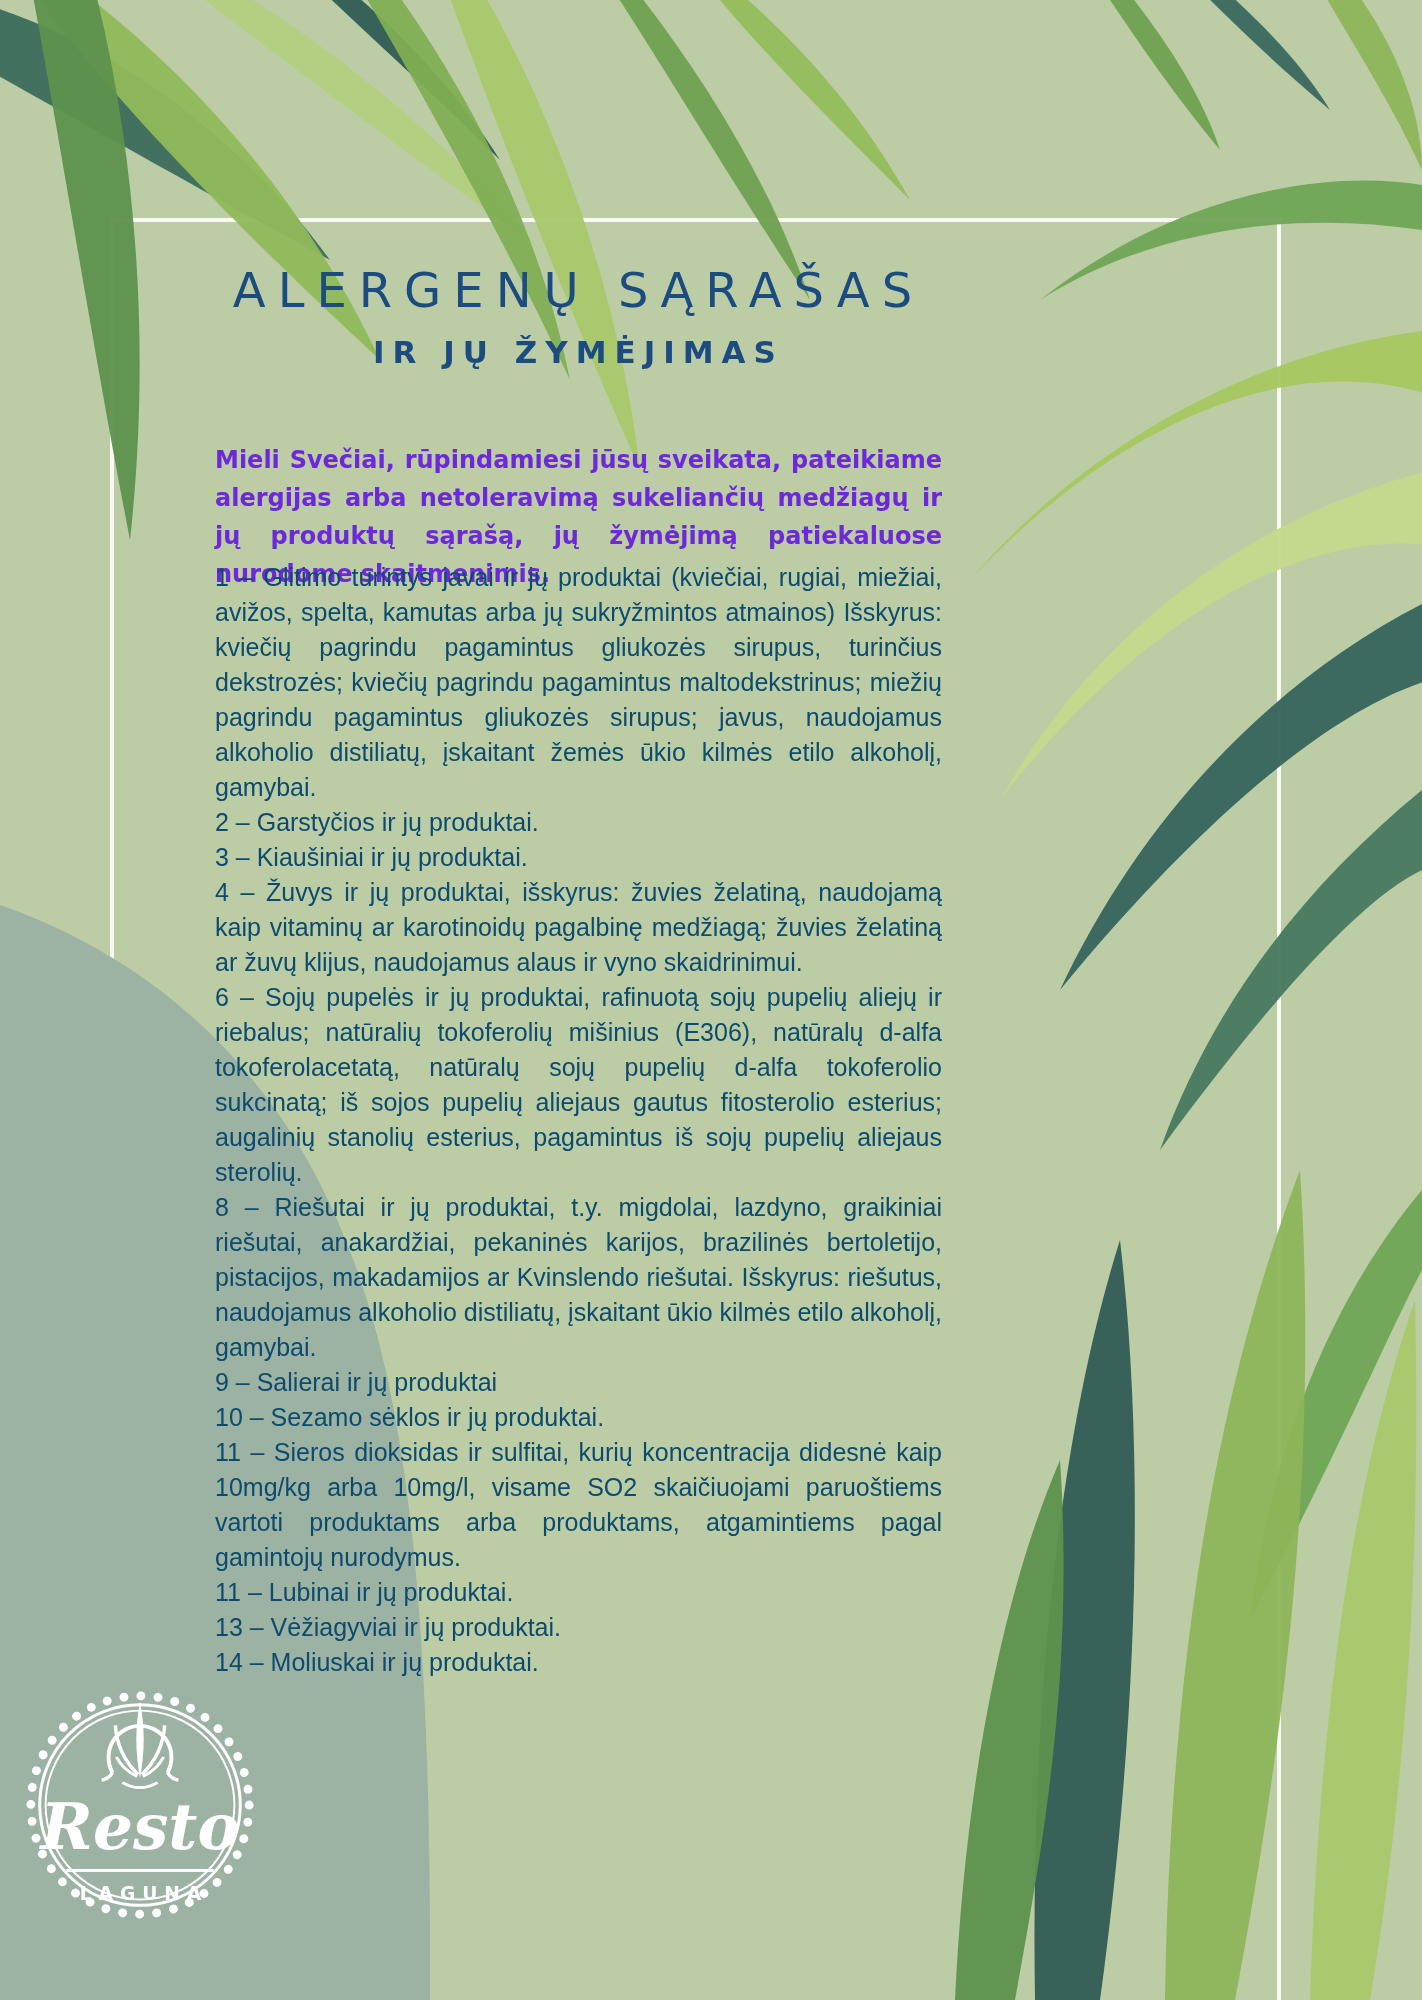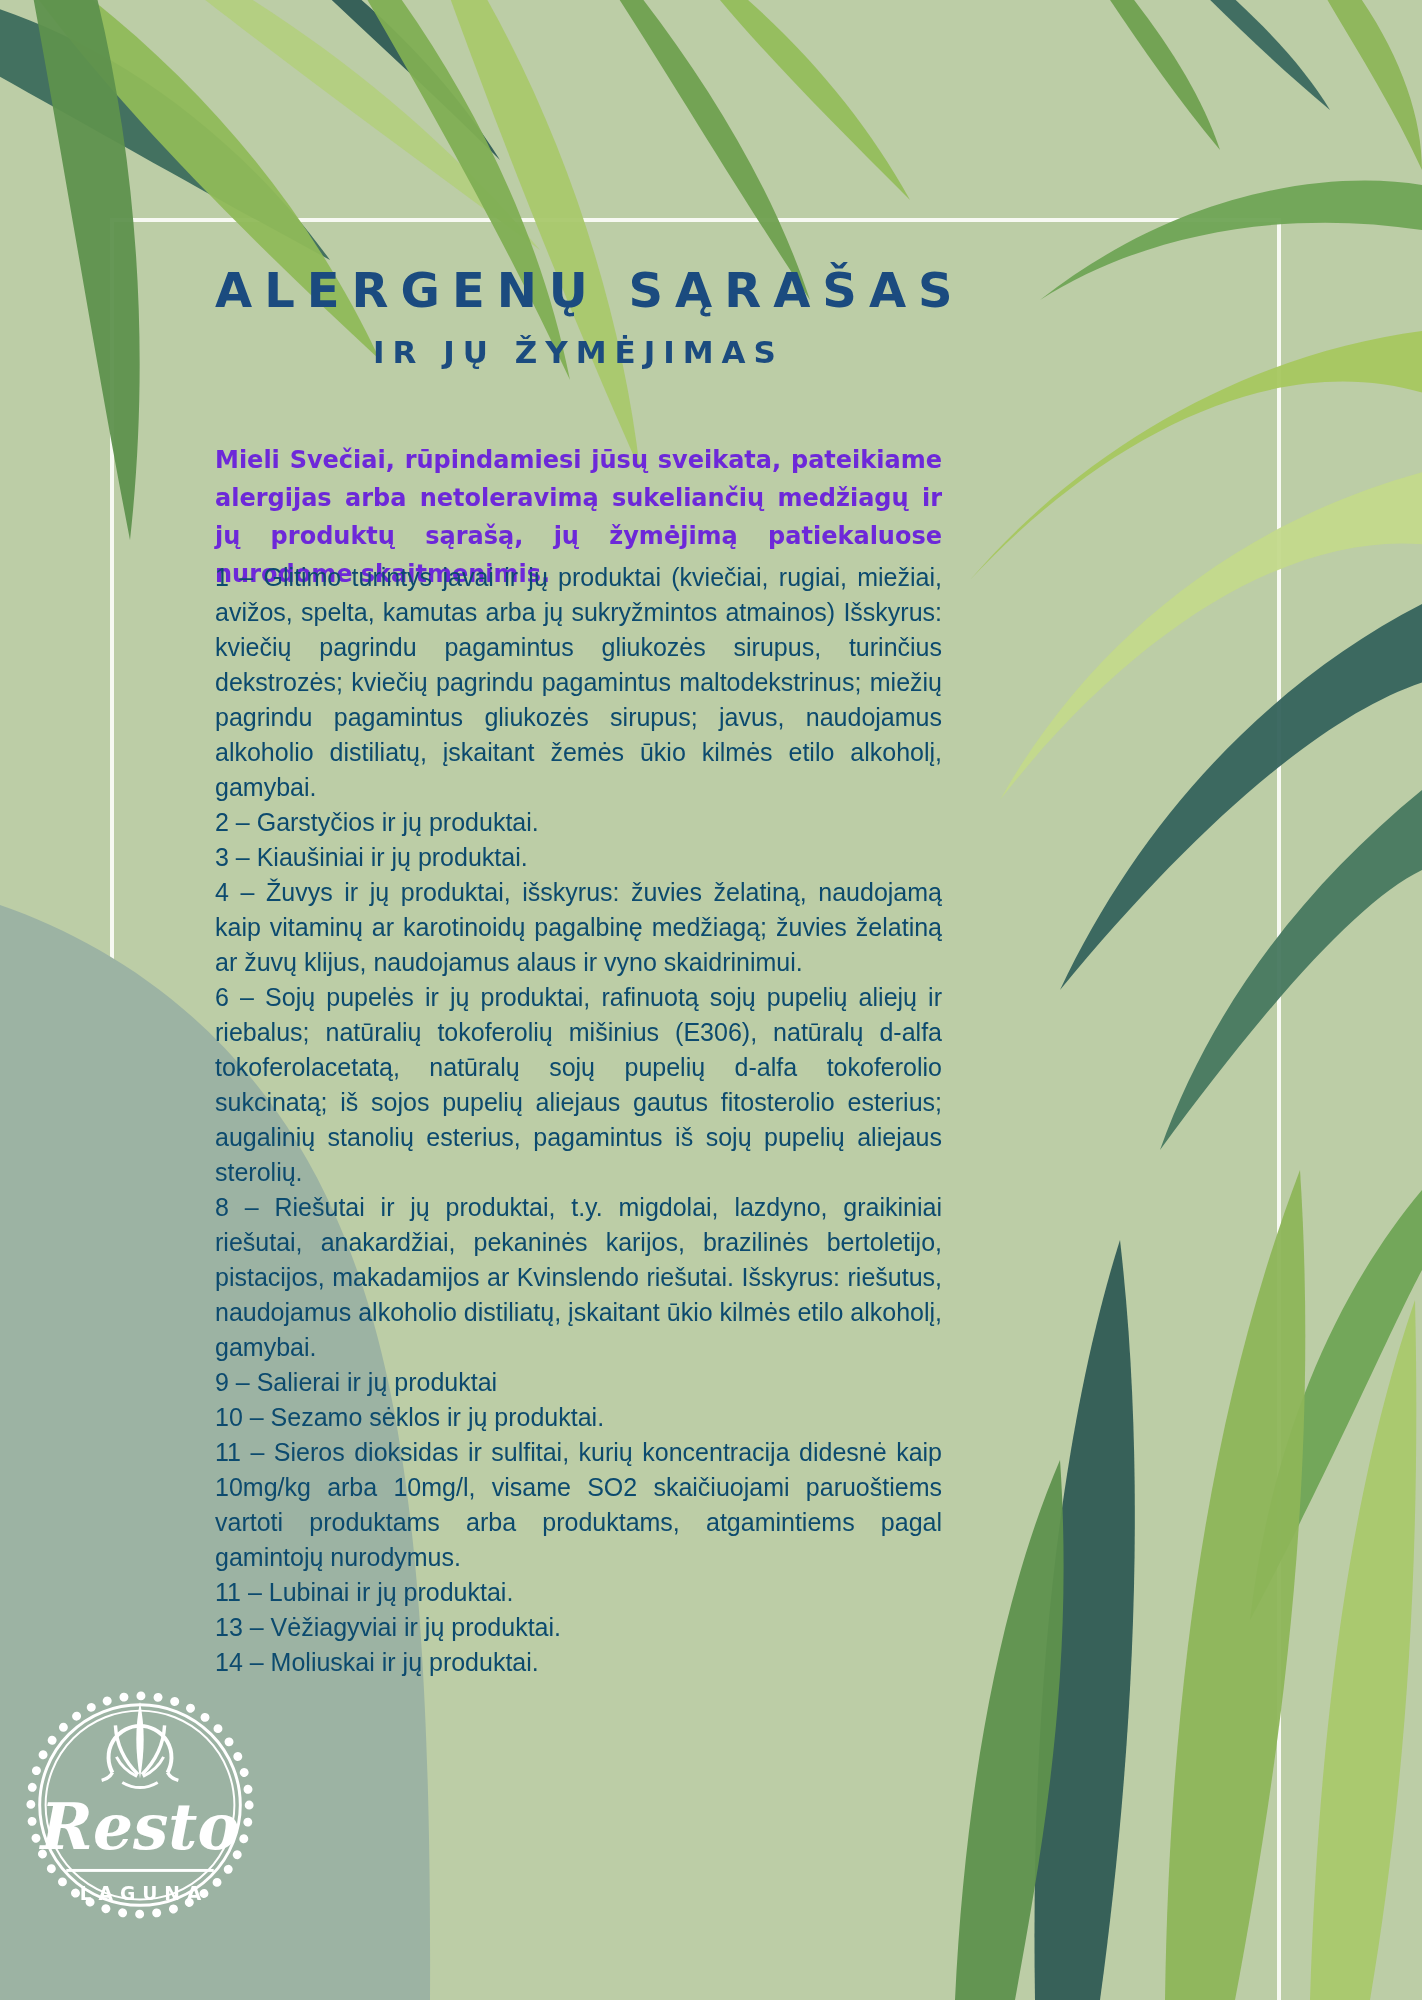--- a/index.html
+++ b/index.html
@@ -8,21 +8,21 @@
     background:#bccda6;font-family:"Liberation Sans",sans-serif;
   }
   .frame{
     position:absolute;left:110px;top:218px;width:1163px;height:1900px;
     border:4px solid #f7f9f2;z-index:1;
   }
   svg.decor{position:absolute;left:0;top:0;z-index:2;}
   .textlayer{position:absolute;left:0;top:0;width:100%;height:100%;z-index:3;}
   .title{
     position:absolute;left:215px;top:262px;width:727px;text-align:center;
-    font-family:"DejaVu Sans",sans-serif;font-weight:700;font-size:48px;
+    font-family:"DejaVu Sans",sans-serif;font-weight:400;font-size:48px;
     letter-spacing:12px;color:#1b4b7f;white-space:nowrap;
   }
   .subtitle{
     position:absolute;left:215px;top:334px;width:727px;text-align:center;
     font-family:"DejaVu Sans",sans-serif;font-weight:700;font-size:31px;
     letter-spacing:8px;color:#1b4b7f;white-space:nowrap;
   }
   .intro{
     position:absolute;left:215px;top:441px;width:727px;
     font-family:"DejaVu Sans",sans-serif;font-weight:700;font-size:24px;

